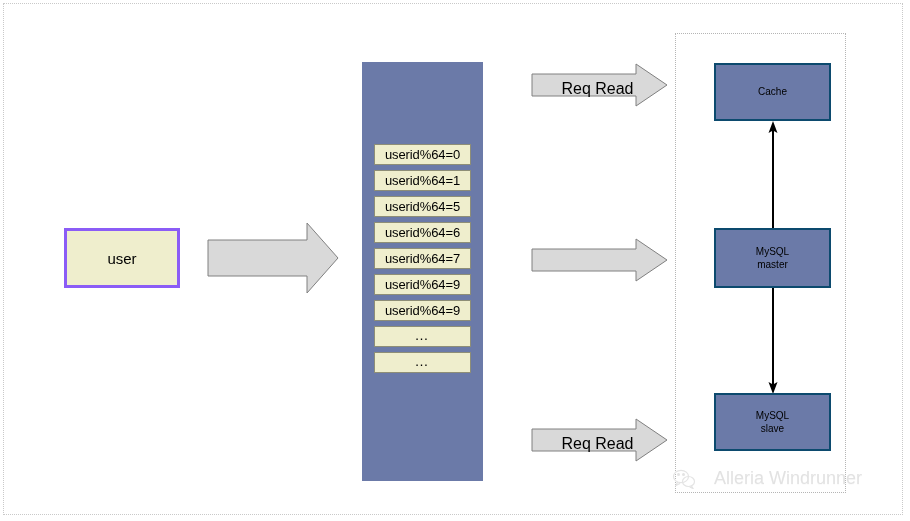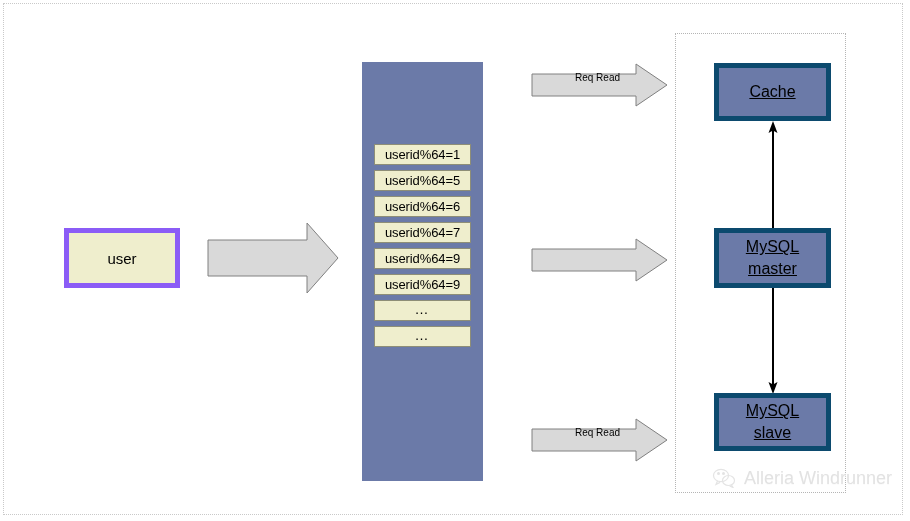--- a/index.html
+++ b/index.html
@@ -29,21 +29,21 @@
     pointer-events: none;
   }
   
   .user-box {
     position: absolute;
     left: 64px;
     top: 228px;
     width: 116px;
     height: 60px;
     background: #efeecd;
-    border: 5px solid #8b5cf6;
+    border: 3px solid #8b5cf6;
     box-sizing: border-box;
     display: flex;
     align-items: center;
     justify-content: center;
     font-size: 15px;
     color: #000000;
   }
   
   .block-arrow {
     position: absolute;
@@ -59,24 +59,24 @@
     line-height: 1.25;
     pointer-events: none;
   }
   .arrow-strategy .arrow-label {
     top: 20px;
     padding-right: 26px;
     box-sizing: border-box;
     font-size: 12.5px;
   }
   .arrow-req .arrow-label {
-    top: 9px;
+    top: 16px;
     padding-right: 24px;
     box-sizing: border-box;
-    font-size: 10px;
+    font-size: 16px;
     padding-left: 20px;
   }
   
   .shard-container {
     position: absolute;
     left: 362px;
     top: 62px;
     width: 121px;
     height: 419px;
     background: #6b7aa8;
@@ -112,45 +112,45 @@
     left: 675px;
     top: 33px;
     width: 171px;
     height: 460px;
     border: 1px dotted #b5b5b5;
     box-sizing: border-box;
   }
   .node-box {
     position: absolute;
     background: #6b7aa8;
-    border: 5px solid #0c4a6e;
+    border: 2px solid #0c4a6e;
     box-sizing: border-box;
     display: flex;
     align-items: center;
     justify-content: center;
     text-align: center;
-    font-size: 16px;
+    font-size: 10px;
     color: #000000;
     line-height: 1.35;
     white-space: pre-line;
-    text-decoration: underline;
   }
   .node-cache  { left: 714px; top: 63px;  width: 117px; height: 58px; }
   .node-master { left: 714px; top: 228px; width: 117px; height: 60px; }
   .node-slave  { left: 714px; top: 393px; width: 117px; height: 58px; }
   
   .connector { position: absolute; }
   .connector svg { display: block; }
   
   .watermark {
     position: absolute;
-    left: 712px;
+    left: 672px;
     top: 468px;
     display: flex;
-    gap: 8px;
+    align-items: center;
+    gap: 18px;
     color: #e2e2e2;
     font-size: 18px;
     text-shadow: 0 1px 0 #fbfbfb;
     pointer-events: none;
     user-select: none;
   }
   .watermark svg { display: block; }
 </style>
 </head>
 <body>
@@ -162,20 +162,21 @@
   <div class="user-box">user</div>
 
   <div class="block-arrow arrow-strategy" style="left:207px; top:222px; width:132px; height:72px;">
     <svg width="132" height="72" viewBox="0 0 132 72">
       <polygon points="1,18 100,18 100,1 131,36 100,71 100,54 1,54" fill="#d9d9d9" stroke="#808080" stroke-width="1"></polygon>
     </svg>
   </div>
 
   <div class="shard-container">
     <div class="shard-list">
+      <div class="shard-item">userid%64=0</div>
       <div class="shard-item">userid%64=1</div>
       <div class="shard-item">userid%64=5</div>
       <div class="shard-item">userid%64=6</div>
       <div class="shard-item">userid%64=7</div>
       <div class="shard-item">userid%64=9</div>
       <div class="shard-item">userid%64=9</div>
       <div class="shard-item ellipsis">…</div>
       <div class="shard-item ellipsis">…</div>
     </div>
   </div>

